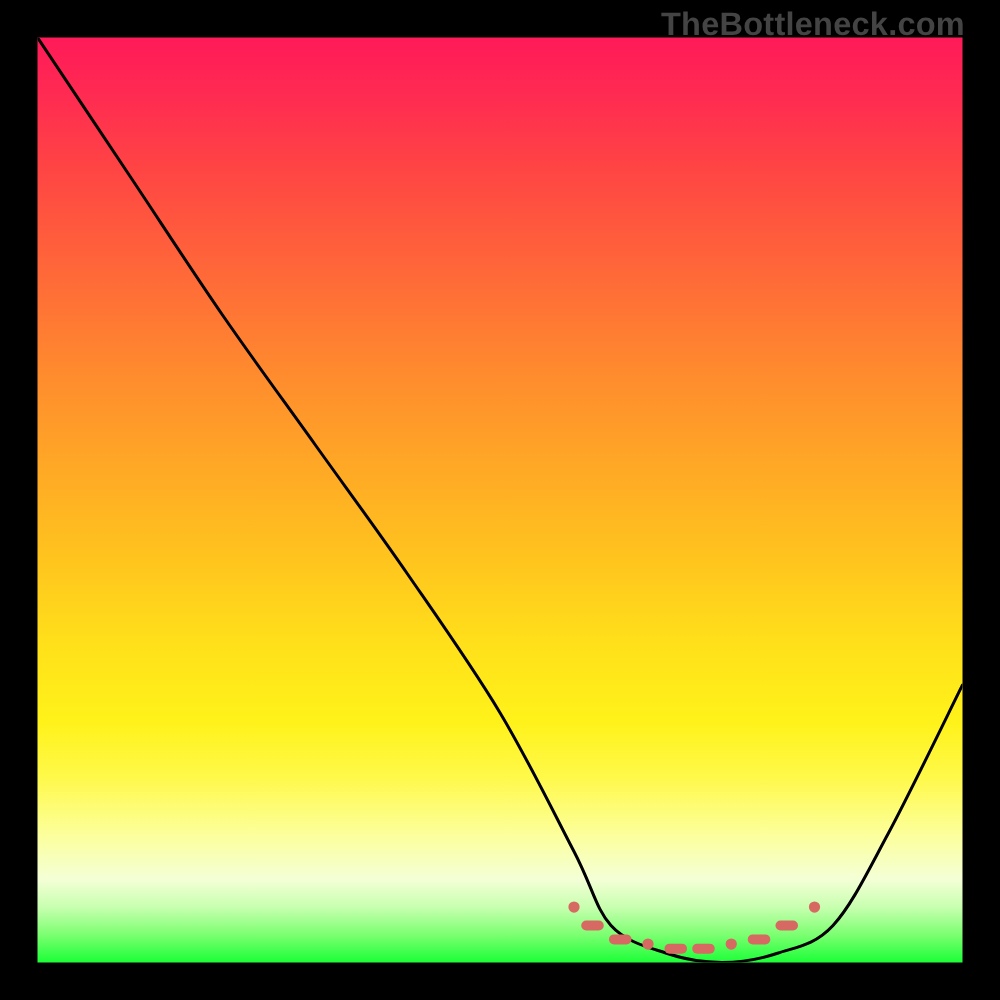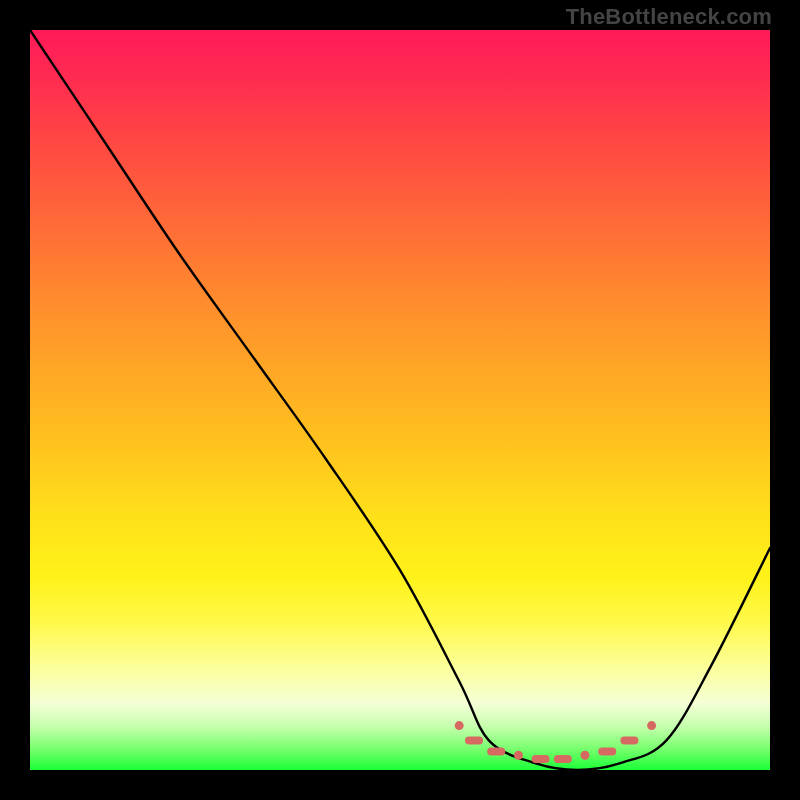--- a/index.html
+++ b/index.html
@@ -8,21 +8,21 @@
     height: 800px;
     background: #000;
     position: relative;
     font-family: Arial, Helvetica, sans-serif;
     overflow: hidden;
   }
   .watermark {
     position: absolute;
     top: 4px;
     right: 28px;
-    font-size: 22px;
+    font-size: 26px;
     font-weight: 600;
     color: #444;
     letter-spacing: 0.2px;
     z-index: 20;
   }
   .plot-wrap {
     position: absolute;
     left: 30px;
     top: 30px;
     width: 740px;

